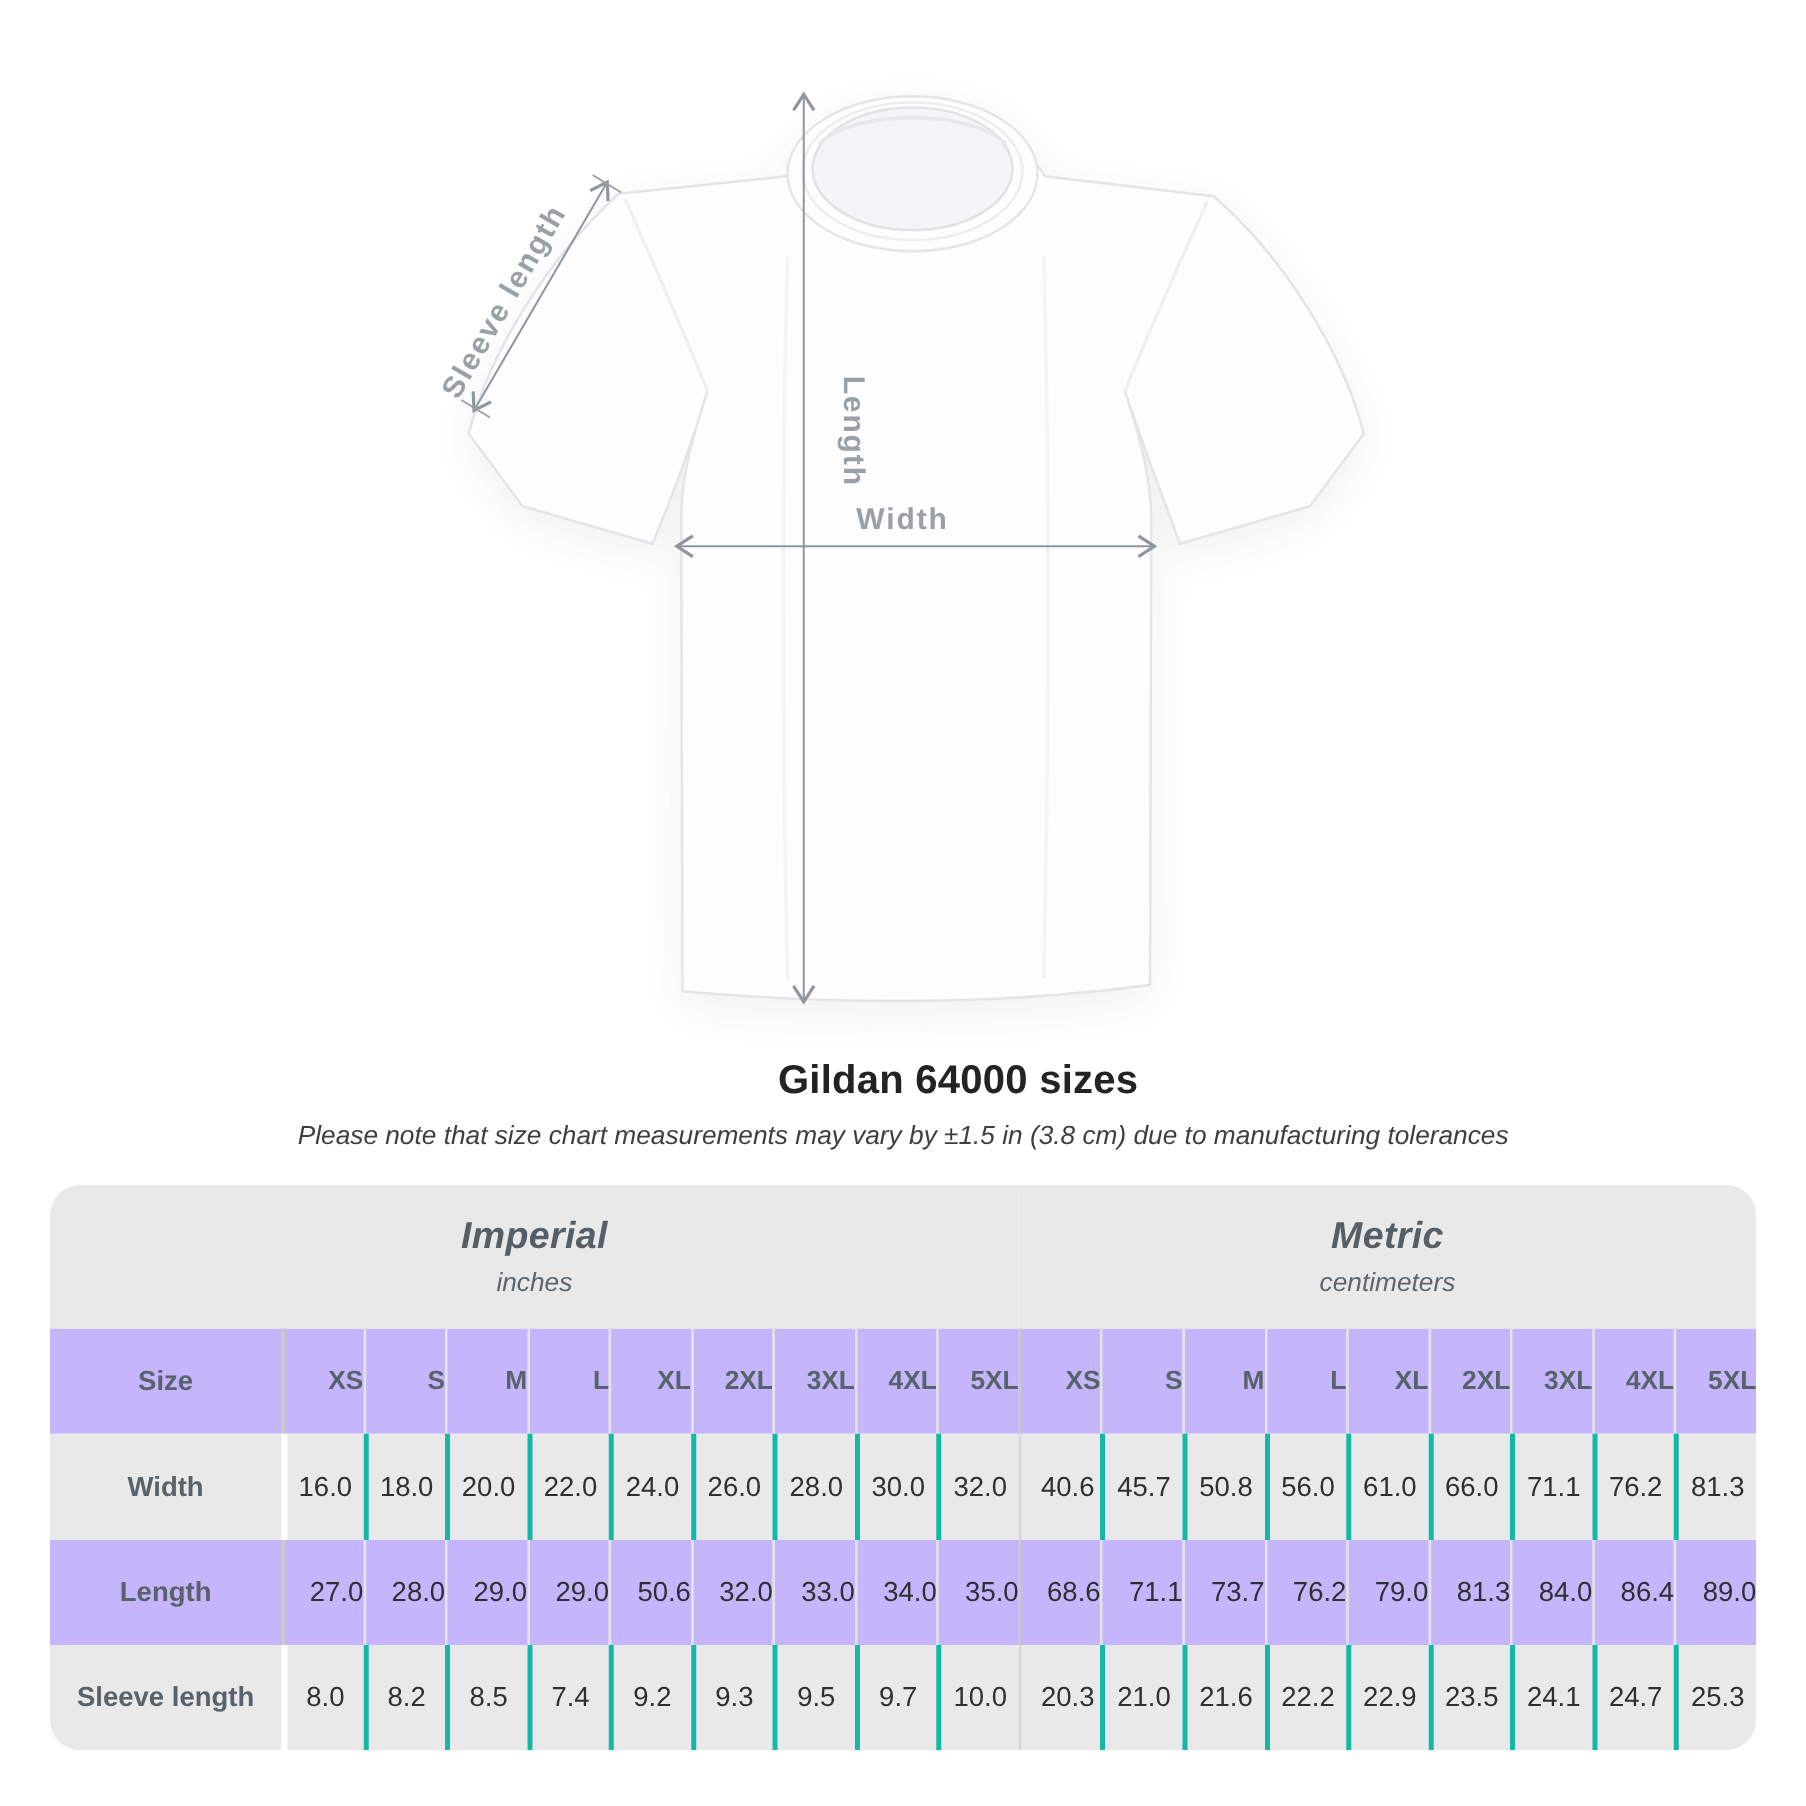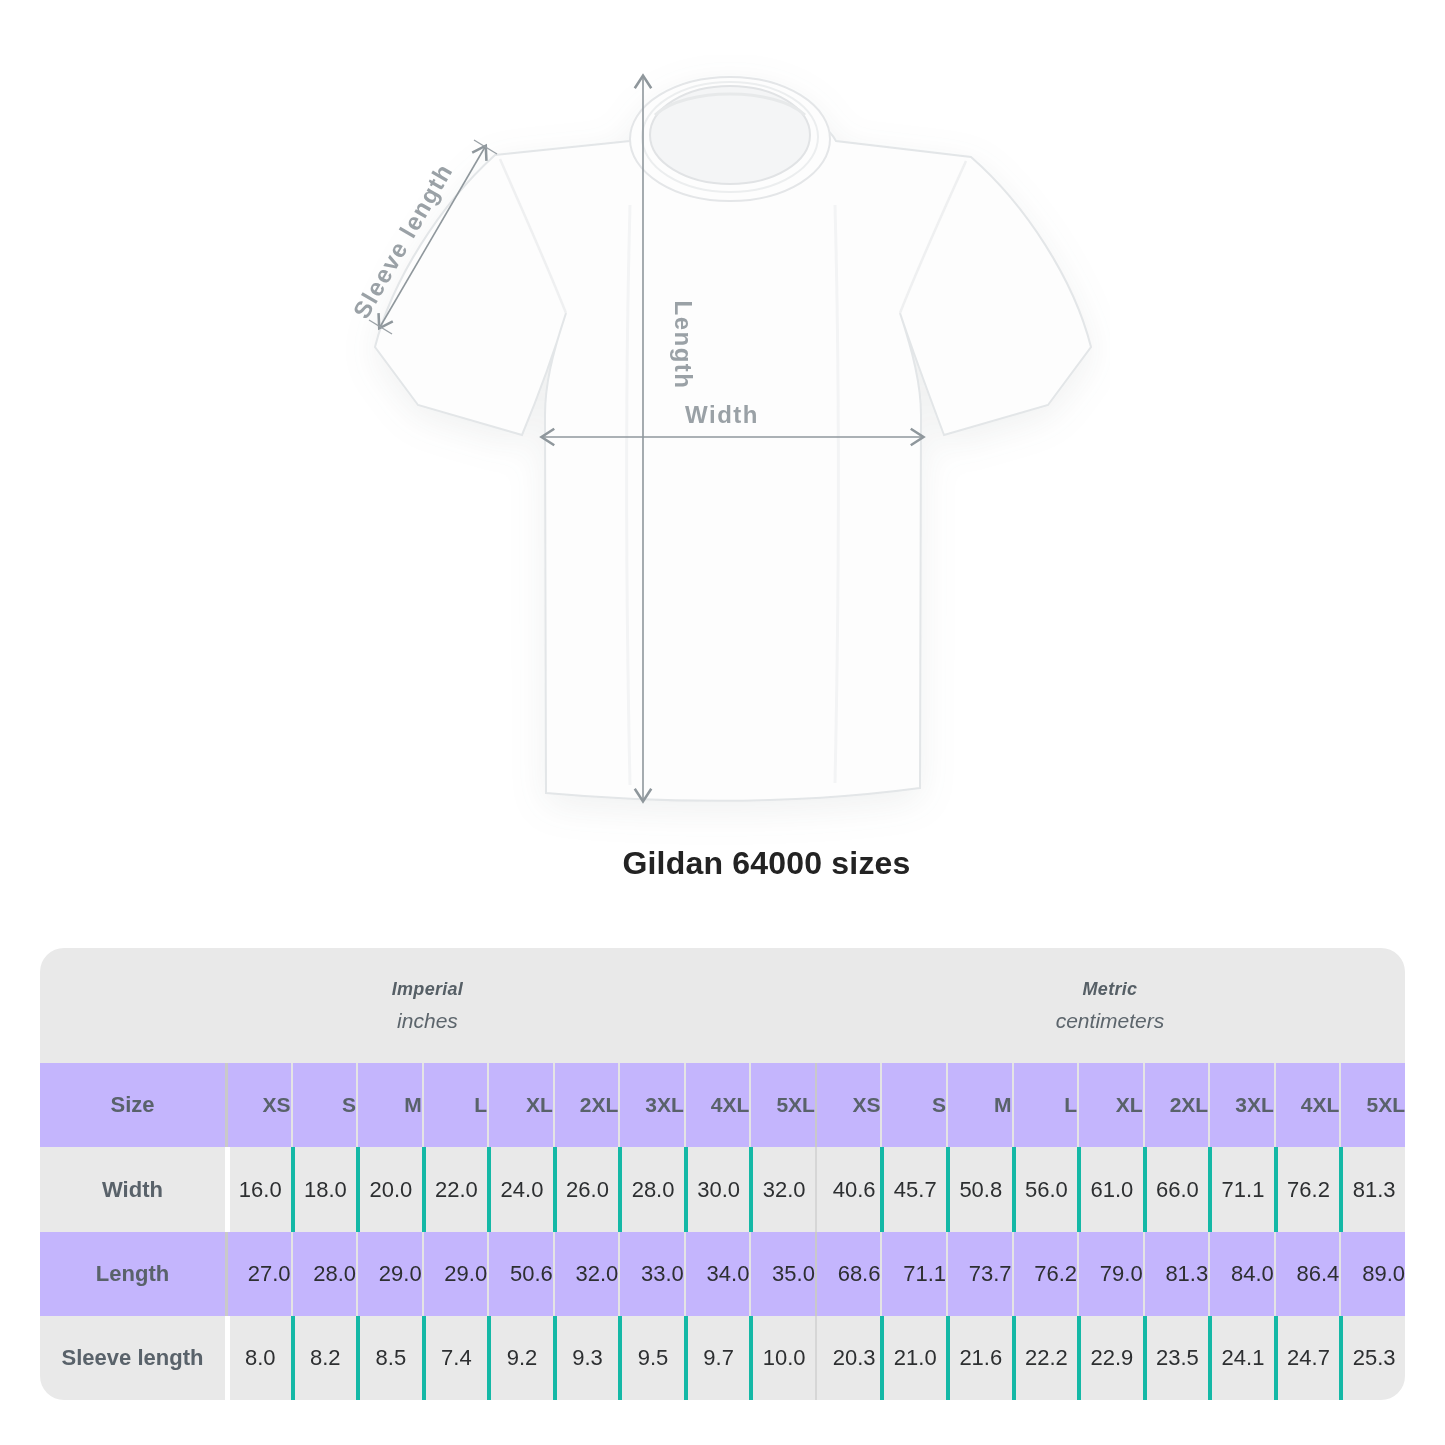--- a/index.html
+++ b/index.html
@@ -33,21 +33,21 @@
   table.size-table{
     border-collapse:separate;border-spacing:0;table-layout:fixed;width:1365px;
   }
   col.c-label{width:185px;}
   .size-table td{
     text-align:center;vertical-align:middle;padding:0;
     font-size:22px;color:#2d2f31;box-sizing:border-box;
   }
   tr.band-row{height:115px;}
   tr.band-row td{background:#e9e9e9;}
-  .unit-name{font-size:18px;font-weight:bold;font-style:italic;color:#565f66;letter-spacing:0.3px;}
+  .unit-name{font-size:30px;font-weight:bold;font-style:italic;color:#565f66;letter-spacing:0.3px;}
   .unit-sub{font-size:21px;font-style:italic;color:#5c656c;margin-top:9px;}
   tr.r-size{height:84px;}
   tr.r-width{height:85px;}
   tr.r-length{height:84px;}
   tr.r-sleeve{height:84px;}
   td.lbl{font-weight:bold;color:#59626a;font-size:22px;}
   td.hdr{font-weight:bold;color:#59626a;font-size:21px;}
   tr.row-white td{background:#c4b5fd;}
   tr.row-gray td{background:#e9e9e9;}
   
@@ -115,20 +115,21 @@
       <text class="dim-label" x="345" y="290" text-anchor="middle" transform="rotate(90 345 290)">Length</text>
 
       <g>
         <line class="dim-line" x1="213" y1="382" x2="592" y2="382" marker-start="url(#ah)" marker-end="url(#ah)"></line>
       </g>
       <text class="dim-label" x="392" y="368" text-anchor="middle">Width</text>
     </svg>
   </div>
 
   <h1 class="page-title">Gildan 64000 sizes</h1>
+  <p class="tolerance-note">Please note that size chart measurements may vary by ±1.5 in (3.8 cm) due to manufacturing tolerances</p>
 
   <div class="table-wrap">
     <table class="size-table">
       <colgroup>
         <col class="c-label">
         <col span="18">
       </colgroup>
       <tbody>
         <tr class="band-row">
           <td colspan="10">

